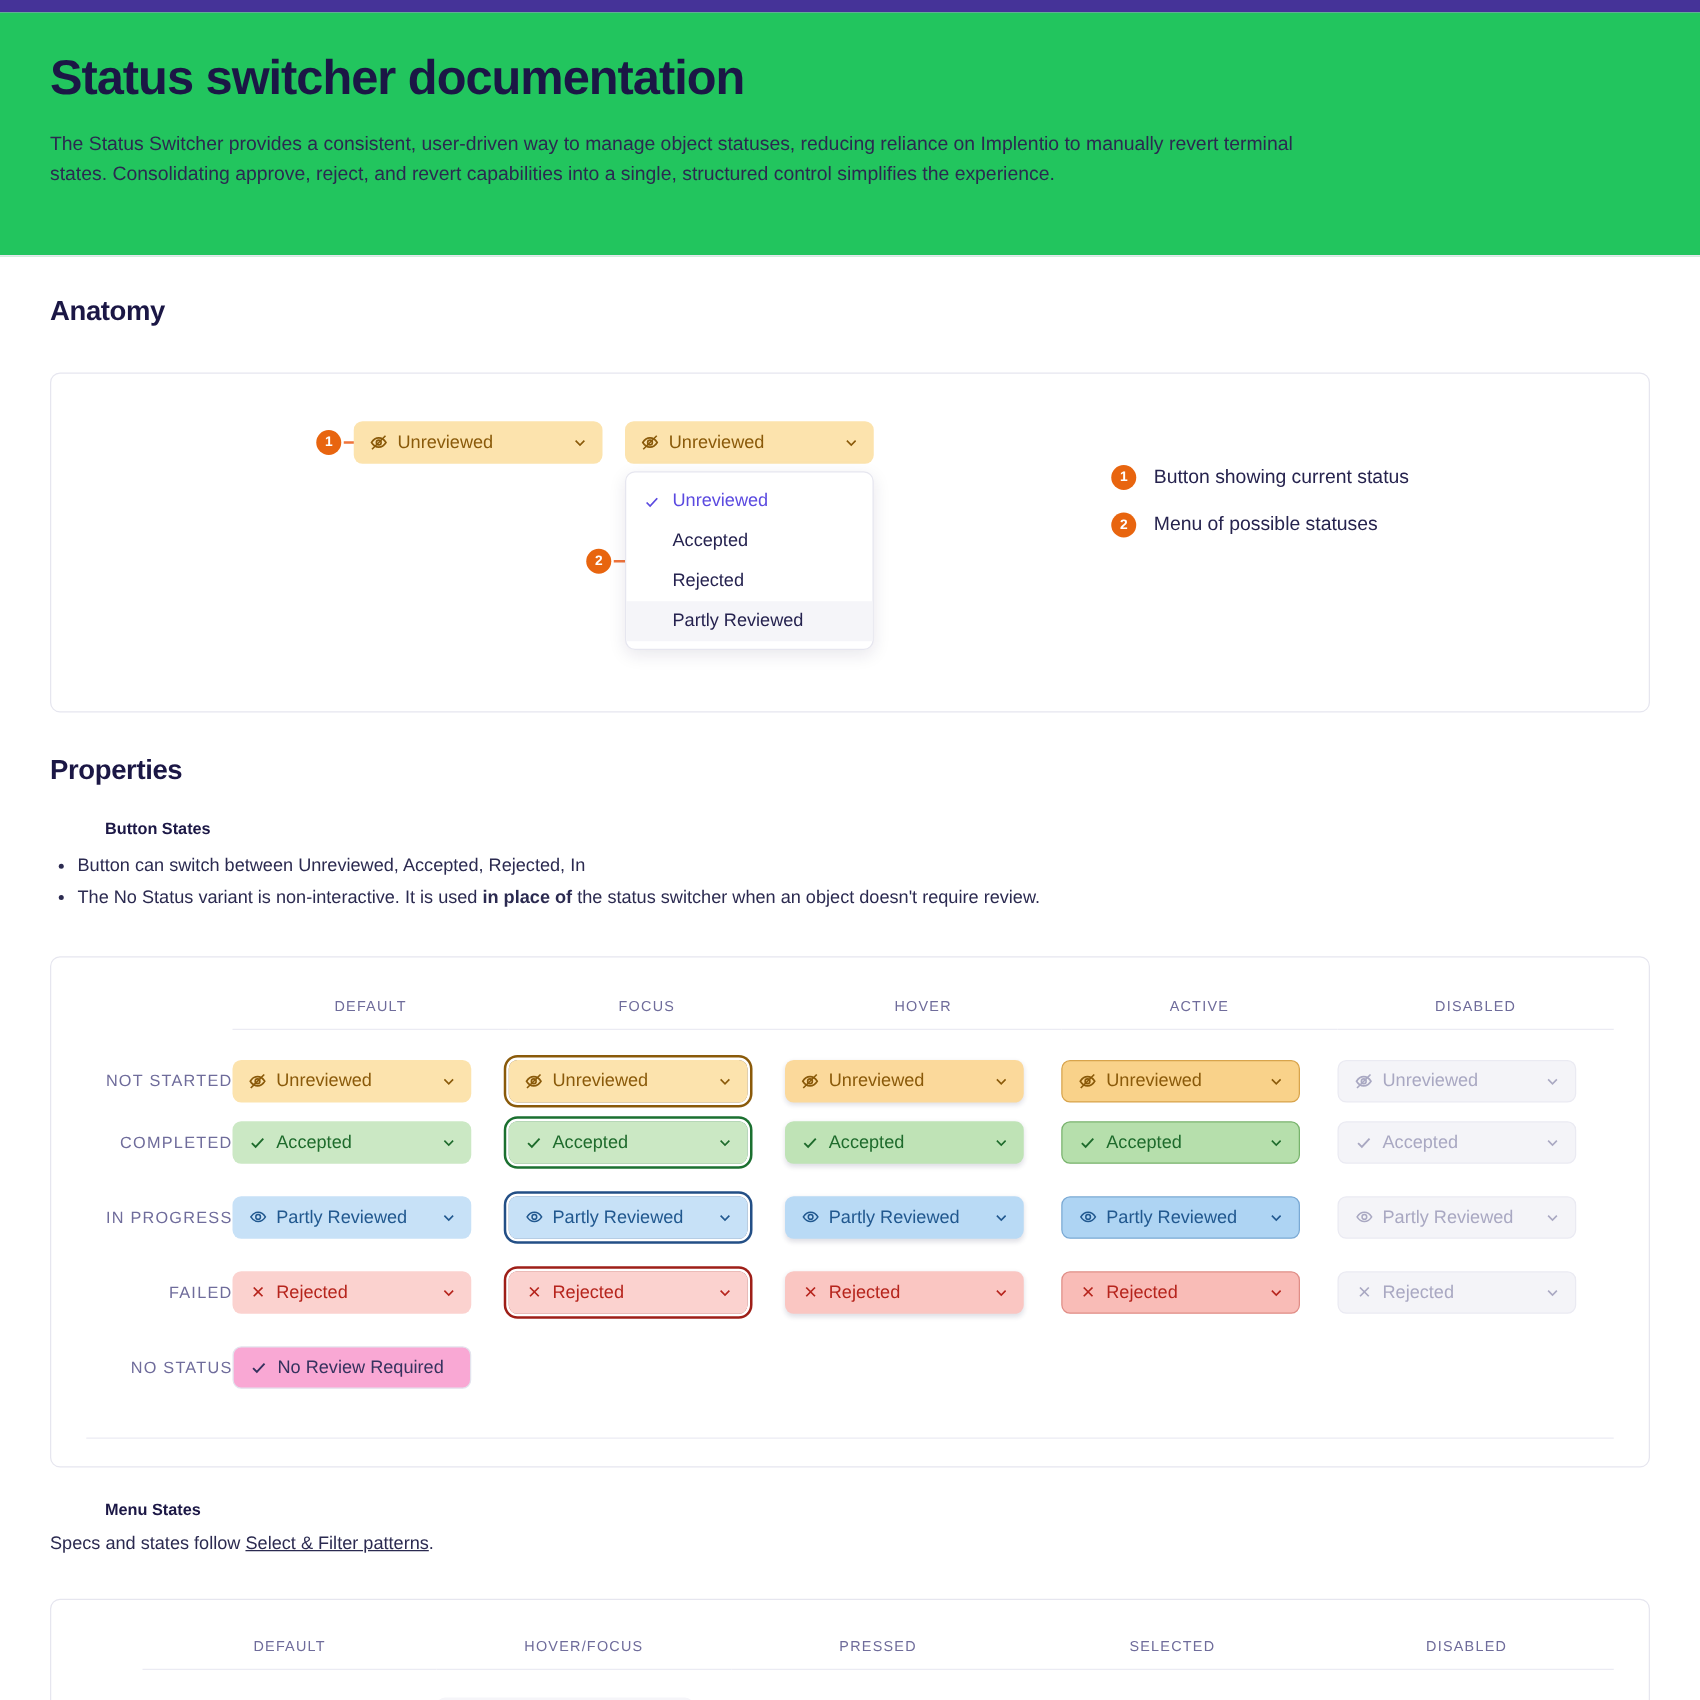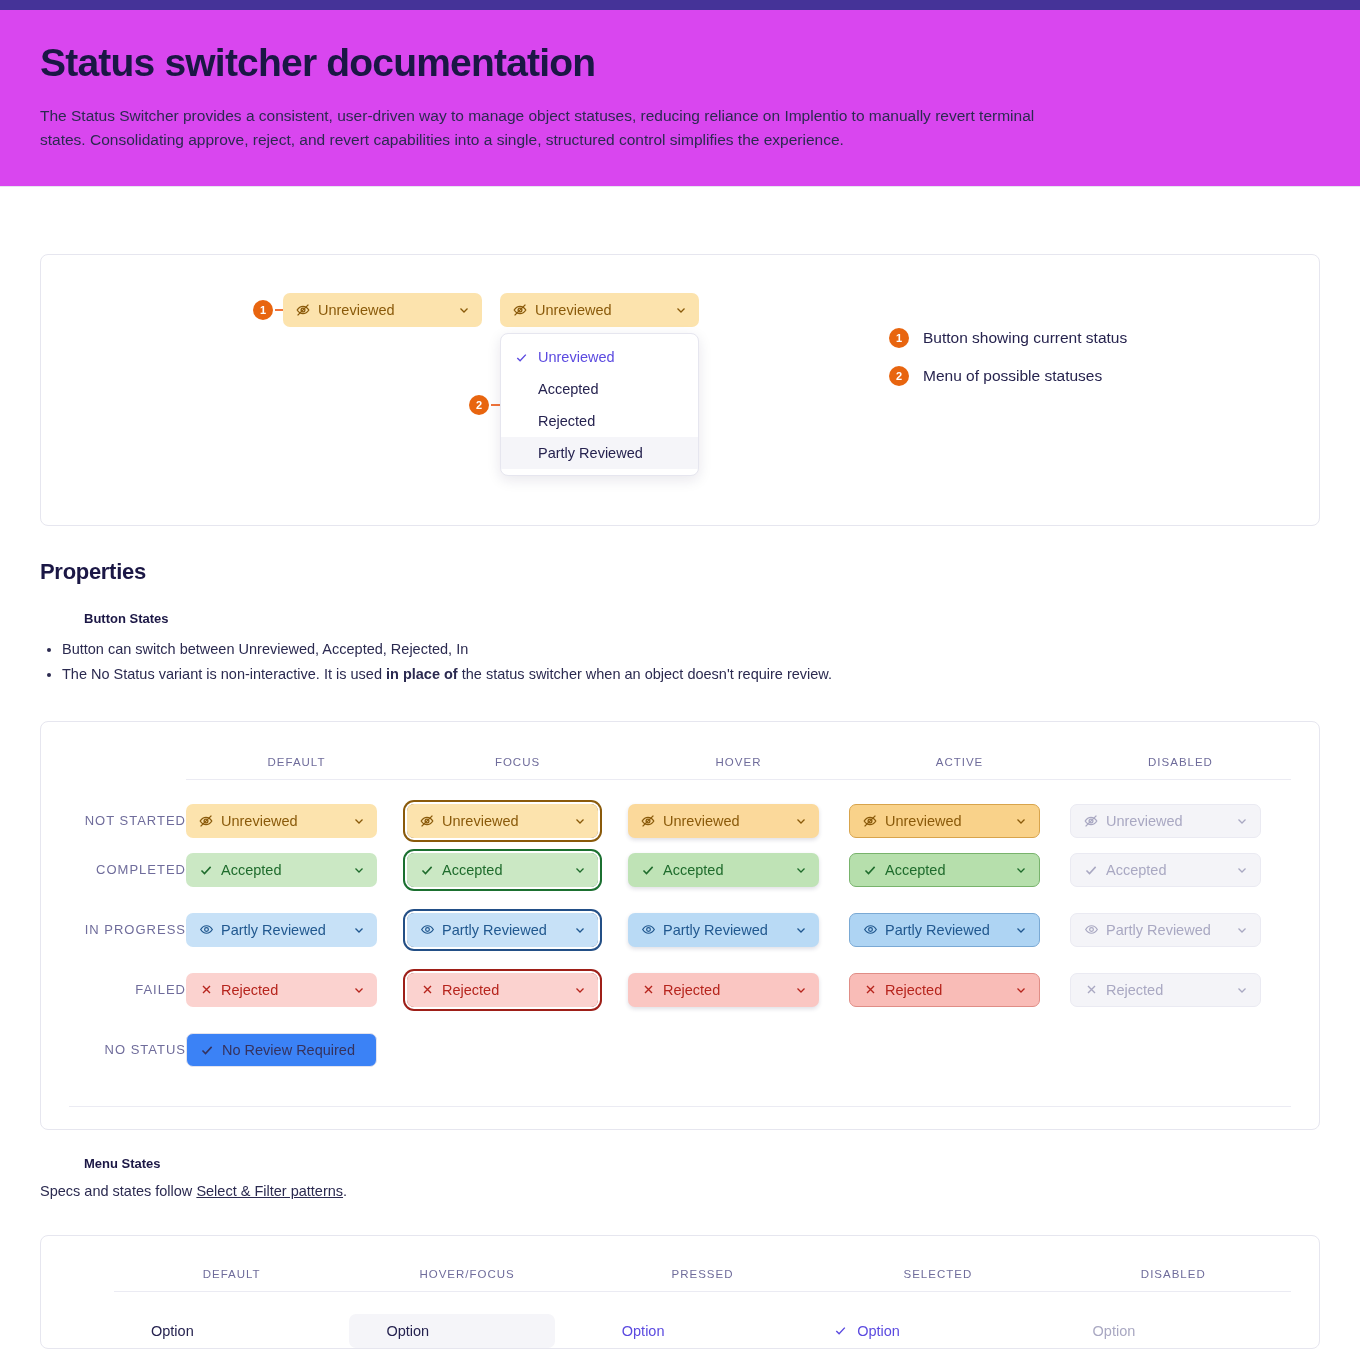--- a/index.html
+++ b/index.html
@@ -8,23 +8,23 @@
     font-family: "Liberation Sans", sans-serif;
     background: #ffffff;
     color: #1f1b4d;
     overflow: hidden;
   }
   
   .top-bar { height: 10px; background: #453398; width: 100%; }
 
   
   .page-header {
-    background: #d946ef;
+    background: #22c55e;
     border-bottom: 1px solid #e6e6ef;
-    padding: 30px 40px 34px 40px;
+    padding: 30px 40px 52px 40px;
   }
   .page-title {
     font-size: 39px;
     line-height: 1.18;
     font-weight: bold;
     letter-spacing: -0.8px;
     color: #1b1745;
   }
   .page-desc {
     margin-top: 18px;
@@ -68,21 +68,21 @@
   .sw .ico { width: 16px; height: 16px; flex: 0 0 16px; margin-right: 7px; display: inline-flex; align-items: center; justify-content: center; }
   .sw .lbl { flex: 1 1 auto; }
   .sw .chev { width: 14px; height: 14px; margin-left: 10px; flex: 0 0 14px; display: inline-flex; align-items: center; justify-content: center; }
   .sw svg { display: block; }
 
   
   .v-amber  { background: #fce3ad; color: #8a5a0a; }
   .v-green  { background: #cbe8c4; color: #1e6b2c; }
   .v-red    { background: #fbd2cf; color: #b6241c; }
   .v-blue   { background: #c7e1f7; color: #21588f; }
-  .v-gray   { background: #3b82f6; color: #35325e; border: 1px solid #e3e3ed; }
+  .v-gray   { background: #f9a8d4; color: #35325e; border: 1px solid #e3e3ed; }
   .v-dis    { background: #f4f4f8; color: #a9a8c2; border: 1px solid #eaeaf2; }
 
   .st-hover.v-amber { background:#fbd99b; box-shadow:0 2px 4px rgba(30,26,70,.14); }
   .st-hover.v-green { background:#bfe3b6; box-shadow:0 2px 4px rgba(30,26,70,.14); }
   .st-hover.v-red   { background:#fac6c2; box-shadow:0 2px 4px rgba(30,26,70,.14); }
   .st-hover.v-blue  { background:#b9daf5; box-shadow:0 2px 4px rgba(30,26,70,.14); }
 
   .st-active.v-amber { background:#f9d28a; border:1px solid #d8a44c; }
   .st-active.v-green { background:#b6dfac; border:1px solid #78b36c; }
   .st-active.v-red   { background:#f9bcb7; border:1px solid #e08d86; }
@@ -167,20 +167,21 @@
 <div class="top-bar"></div>
 
 <div class="page-header">
   <h1 class="page-title">Status switcher documentation</h1>
   <p class="page-desc">The Status Switcher provides a consistent, user-driven way to manage object statuses, reducing reliance on Implentio to manually revert terminal states. Consolidating approve, reject, and revert capabilities into a single, structured control simplifies the experience.</p>
 </div>
 
 <div class="content">
 
   <div class="s-anatomy">
+    <h2 class="section-title">Anatomy</h2>
 
     <div class="card anatomy-card">
 
       <div class="marker an-m1">1</div>
       <div class="lead an-l1"></div>
 
       <div class="sw v-amber an-btn1">
         <span class="ico">
           <svg width="16" height="16" viewBox="0 0 16 16" fill="none" stroke="currentColor" stroke-width="1.3">
             <path d="M2.2 8s2.3-3.7 5.8-3.7S13.8 8 13.8 8s-2.3 3.7-5.8 3.7S2.2 8 2.2 8z"></path>

